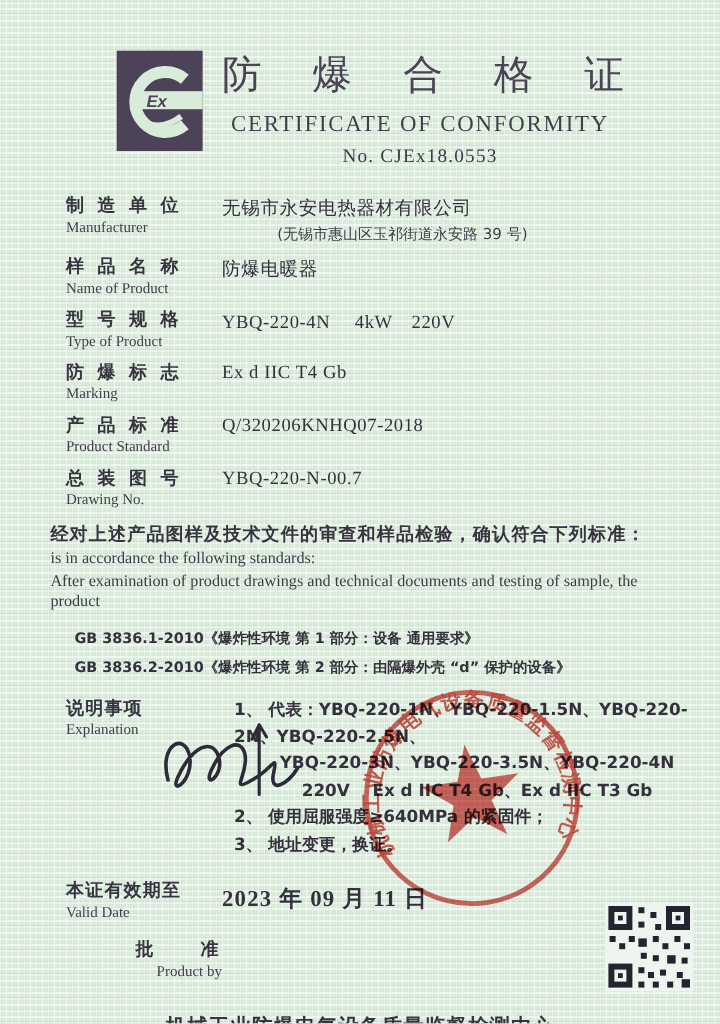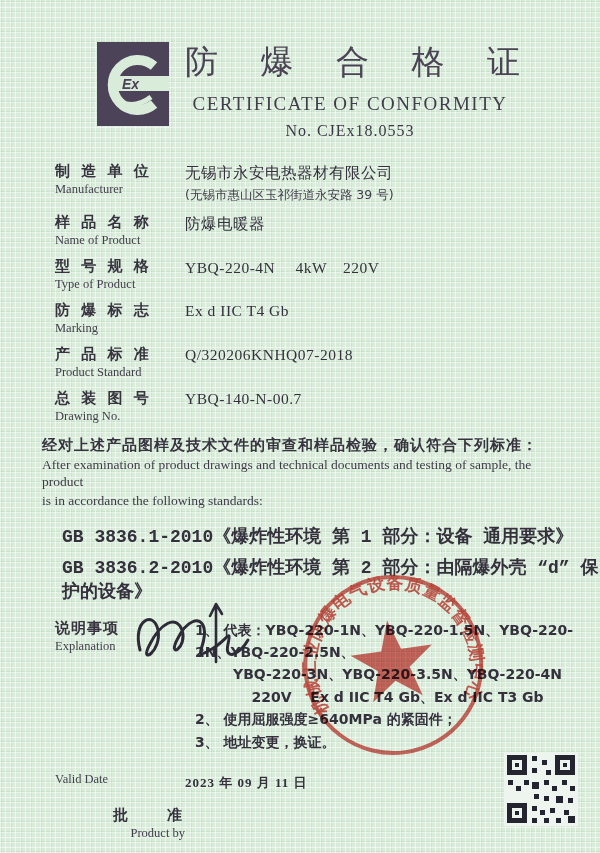--- a/index.html
+++ b/index.html
@@ -22,34 +22,34 @@
   .subtitle{margin-top:8px;font-size:19px;letter-spacing:1.5px;color:#413e4b;white-space:nowrap;}
   .certno{margin-top:7px;font-size:16px;letter-spacing:1px;color:#3c3947;}
   
   .fields{margin:14px 0 0 55px;}
   .frow{display:flex;margin-bottom:9px;}
   .flabel{width:130px;flex:0 0 130px;}
   .flabel .l-cn{font-size:15px;font-weight:bold;letter-spacing:3px;color:#37343f;}
   .flabel .l-en{font-size:12.5px;color:#413e4b;margin-top:1px;}
   .fvalue{padding-top:1px;}
   .fvalue .v{font-size:15.5px;font-weight:400;color:#34313d;letter-spacing:.5px;}
-  .fvalue .vnote{font-size:12.5px;margin-top:3px;color:#413e4b;}
+  .fvalue .vnote{font-size:12.5px;margin-top:3px;color:#413e4b;margin-left:46px;}
   
   .statement{margin:12px 0 0 42px;width:520px;}
   .st-cn{font-size:15px;font-weight:bold;letter-spacing:1px;color:#37343f;}
   .st-en{font-size:13.5px;line-height:1.25;margin-top:2px;}
   .standards{margin:14px 0 0 62px;}
-  .std{font-size:18px;font-weight:600;margin-bottom:7px;color:#34313d;font-family:Liberation Mono, monospace;}
+  .std{font-size:12px;font-weight:600;margin-bottom:7px;color:#34313d;}
   
   .expl{display:flex;margin:16px 0 0 55px;}
   .expl-items{margin-left:10px;width:420px;font-size:14px;font-weight:600;color:#34313d;line-height:1.6;}
   .ei-c{text-align:center;}
   
   .vrow{display:flex;margin:18px 0 0 55px;}
-  .vvalue{font-size:13px;font-weight:600;padding-top:3px;color:#34313d;letter-spacing:1px;}
+  .vvalue{font-size:19px;font-weight:600;padding-top:3px;color:#34313d;letter-spacing:1px;}
   .approw{display:flex;margin:14px 0 0 55px;height:60px;text-align:right;}
   .sig{position:absolute;left:128px;top:592px;}
   
   .org{margin-top:2px;text-align:center;position:relative;z-index:1;}
   .org-cn{font-size:17px;font-weight:bold;letter-spacing:1px;color:#37343f;}
   .stamp{position:absolute;left:298px;top:568px;width:190px;height:190px;z-index:2;
          mix-blend-mode:multiply;opacity:.92;transform:rotate(-8deg);}
   .qr{position:absolute;right:22px;top:752px;width:74px;height:74px;}
 </style>
 </head>
@@ -120,29 +120,29 @@
       <div class="fvalue">
           <div class="v">Q/320206KNHQ07-2018</div>
         </div>
     </div>
     <div class="frow">
       <div class="flabel">
           <div class="l-cn cn">总 装 图 号</div>
         <div class="l-en">Drawing No.</div>
         </div>
       <div class="fvalue">
-          <div class="v">YBQ-140-N-00.7</div>
+          <div class="v">YBQ-220-N-00.7</div>
         </div>
     </div>
   </div>
 
   <div class="statement">
     <div class="st-cn cn">经对上述产品图样及技术文件的审查和样品检验，确认符合下列标准：</div>
+    <div class="st-en">is in accordance the following standards:</div>
     <div class="st-en">After examination of product drawings and technical documents and testing of sample, the product</div>
-    <div class="st-en">is in accordance the following standards:</div>
   </div>
   <div class="standards">
     <div class="std cn">GB 3836.1-2010《爆炸性环境 第 1 部分：设备 通用要求》</div>
     <div class="std cn">GB 3836.2-2010《爆炸性环境 第 2 部分：由隔爆外壳 “d” 保护的设备》</div>
   </div>
 
   <div class="expl">
     <div class="flabel">
         <div class="l-cn cn" style="letter-spacing:1px;">说明事项</div>
       <div class="l-en">Explanation</div>
@@ -151,20 +151,21 @@
       <div>1、 代表：YBQ-220-1N、YBQ-220-1.5N、YBQ-220-2N、YBQ-220-2.5N、</div>
       <div class="ei-c">YBQ-220-3N、YBQ-220-3.5N、YBQ-220-4N</div>
       <div class="ei-c">220V　 Ex d IIC T4 Gb、Ex d IIC T3 Gb</div>
       <div>2、 使用屈服强度≥640MPa 的紧固件；</div>
       <div>3、 地址变更，换证。</div>
     </div>
   </div>
 
   <div class="vrow">
     <div class="flabel">
+        <div class="l-cn cn" style="letter-spacing:1px;">本证有效期至</div>
       <div class="l-en">Valid Date</div>
       </div>
     <div class="vvalue">2023 年 09 月 11 日</div>
   </div>
 
   <div class="approw">
     <div class="flabel">
         <div class="l-cn cn">批　　准</div>
       <div class="l-en">Product by</div>
       </div>

